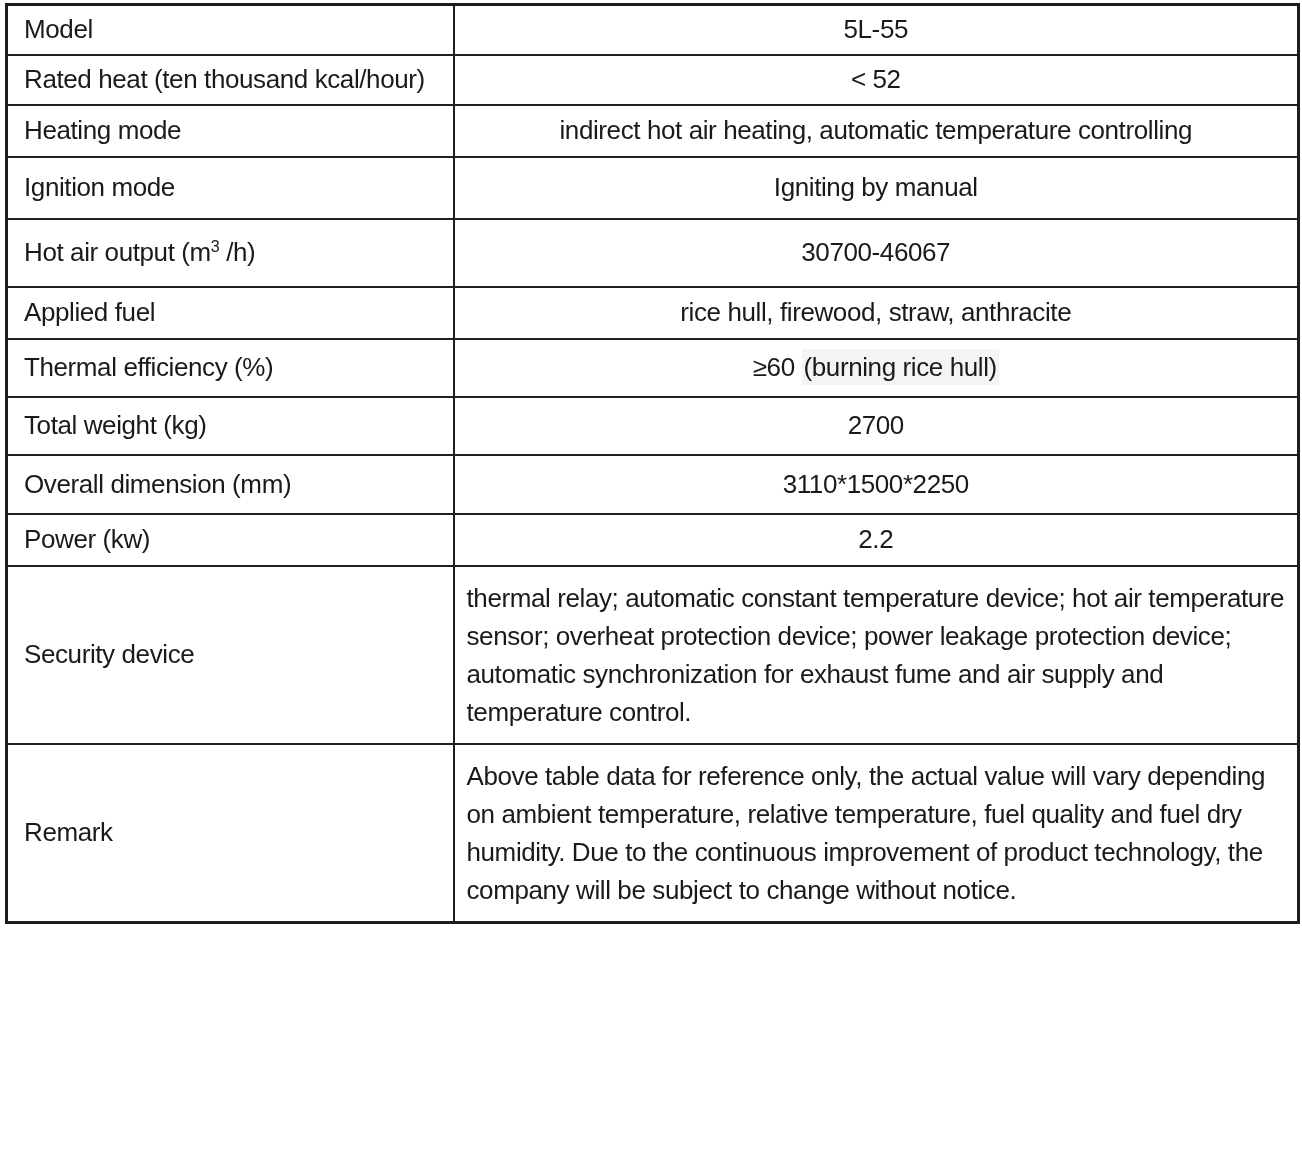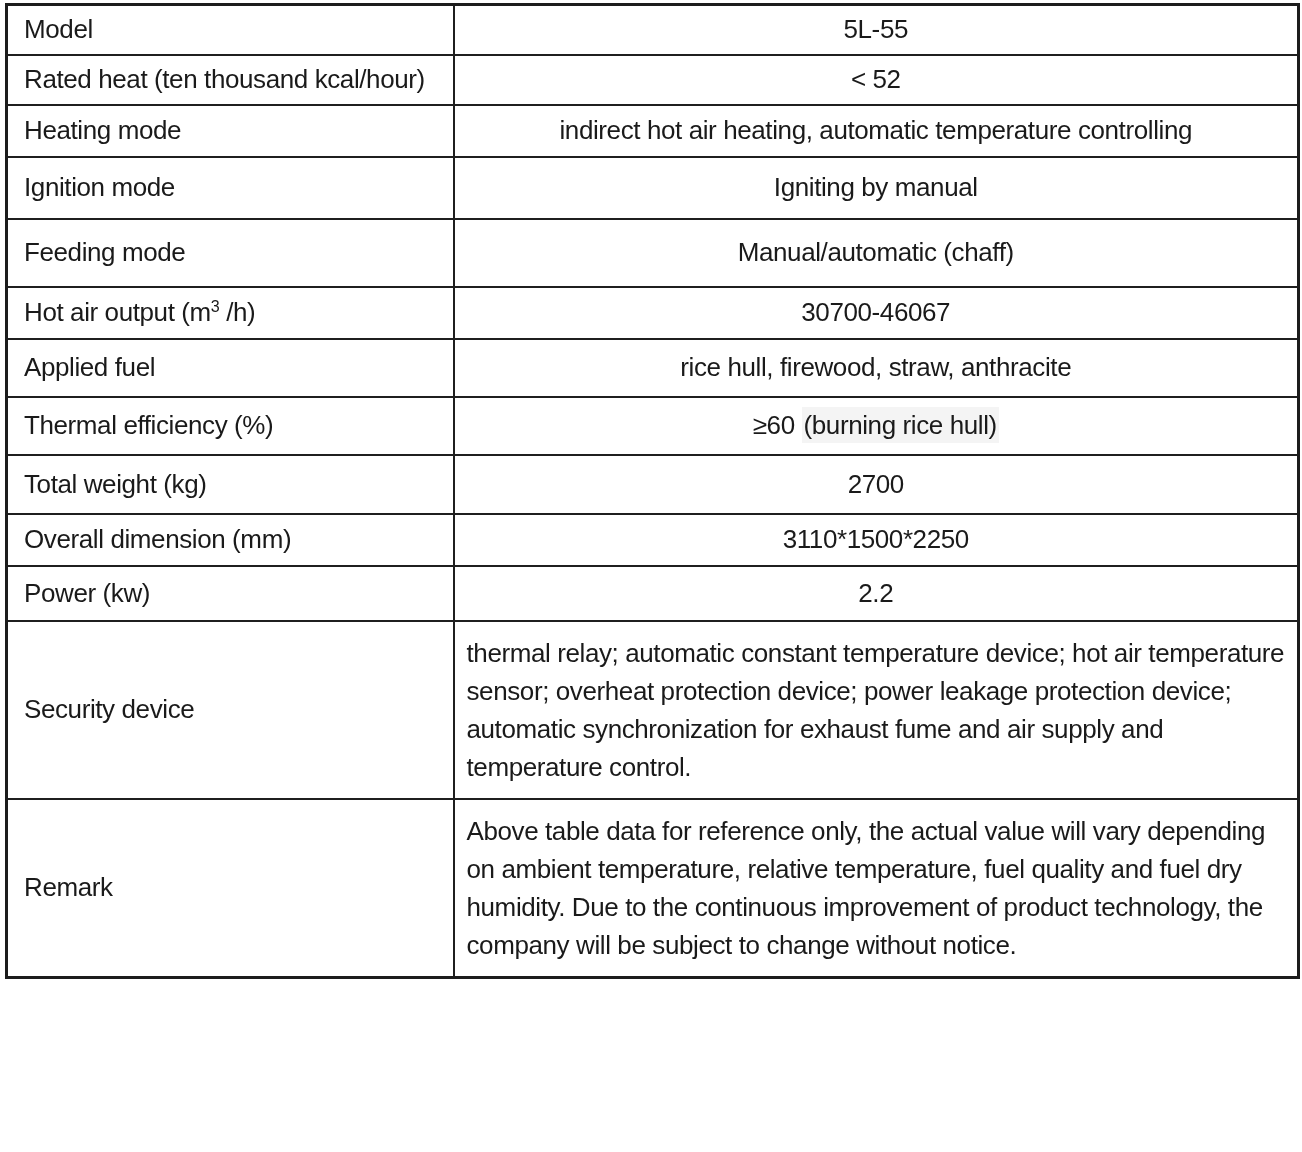--- a/index.html
+++ b/index.html
@@ -90,24 +90,20 @@
     </tr>
     <tr>
       <td class="label-cell">Heating mode</td>
       <td class="value-cell">indirect hot air heating, automatic temperature controlling</td>
     </tr>
     <tr>
       <td class="label-cell">Ignition mode</td>
       <td class="value-cell">Igniting by manual</td>
     </tr>
     <tr>
-      <td class="label-cell">Feeding mode</td>
-      <td class="value-cell">Manual/automatic (chaff)</td>
-    </tr>
-    <tr>
       <td class="label-cell"><span>Hot air output (m</span><span class="sup">3</span><span> /h)</span></td>
       <td class="value-cell">30700-46067</td>
     </tr>
     <tr>
       <td class="label-cell">Applied fuel</td>
       <td class="value-cell">rice hull, firewood, straw, anthracite</td>
     </tr>
     <tr>
       <td class="label-cell">Thermal efficiency (%)</td>
       <td class="value-cell"><span>≥60 </span><span class="soft-highlight">(burning rice hull)</span></td>

